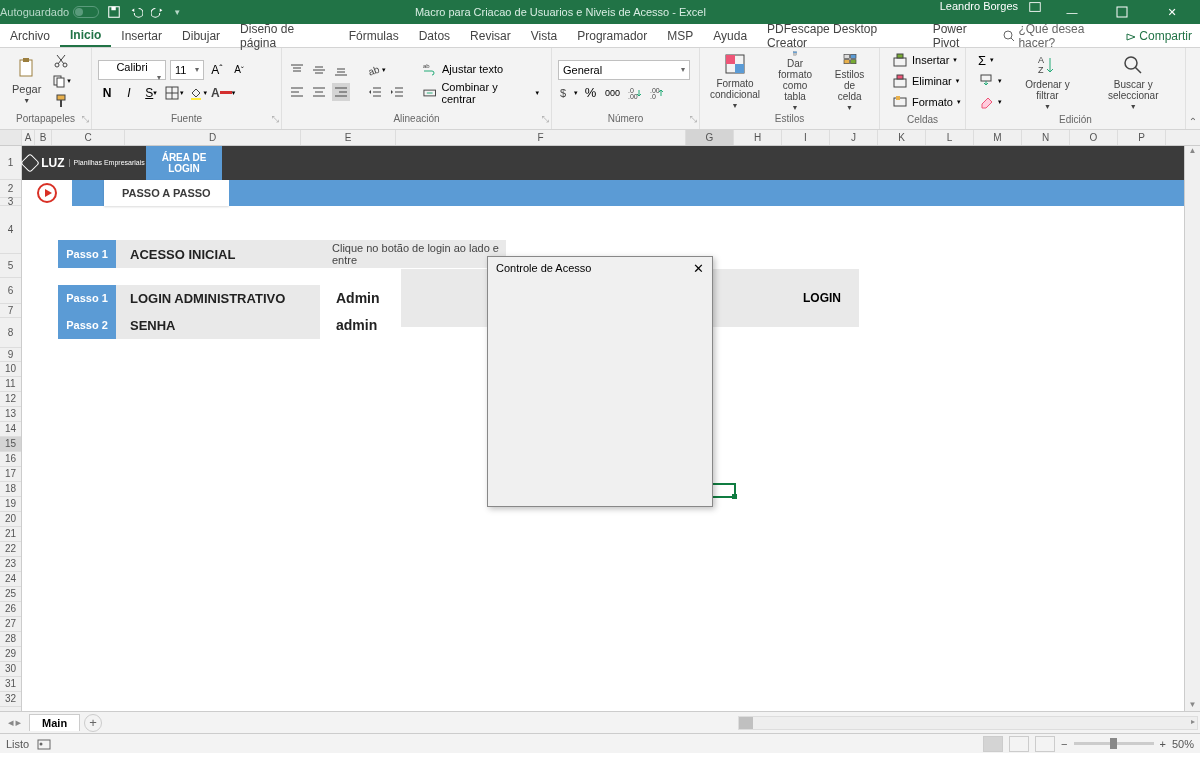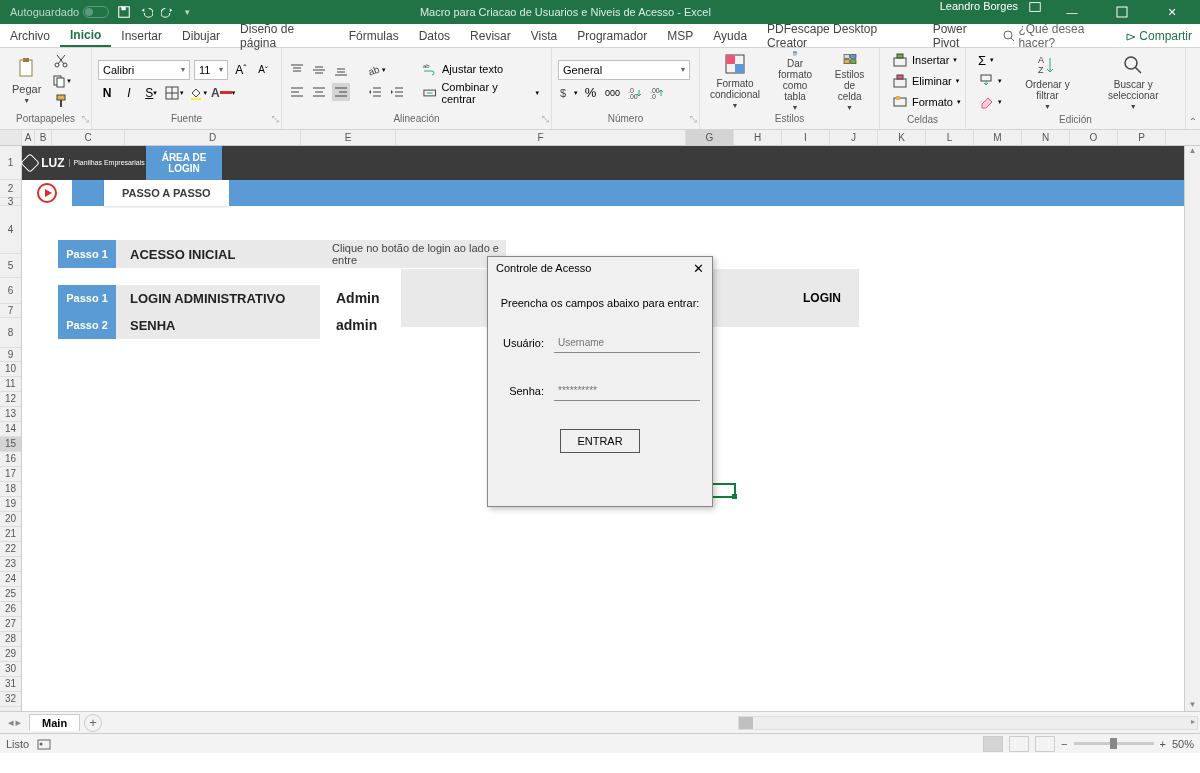--- a/index.html
+++ b/index.html
@@ -1,20 +1,20 @@
 <!DOCTYPE html>
 <html><head>
 <meta charset="utf-8">
 <style>
 * { margin: 0; padding: 0; box-sizing: border-box; font-family: 'Segoe UI', Tahoma, sans-serif; }
 body { background: #fff; width: 1200px; height: 773px; overflow: hidden; position: relative; font-size: 12px; }
 
 
 .titlebar { height: 24px; background: #217346; display: flex; align-items: center; color: #fff; font-size: 11px; }
-.titlebar-left { display:flex; align-items:center; gap:8px; padding-left:10px; }
+.titlebar-left { display:flex; align-items:center; gap:8px; }
 .autosave { display:flex; align-items:center; gap:4px; color:#b8d9c9; }
 .toggle { width:26px; height:12px; border:1px solid #5a9b7c; border-radius:8px; position:relative; }
 .toggle::after { content:''; position:absolute; width:8px; height:8px; background:#5a9b7c; border-radius:50%; top:1px; left:1px;}
 .tb-icon { width:14px; height:14px; display:inline-block; color:#fff; }
 .titlebar-center { flex:1; text-align:center; color:#d9ede3; }
 .titlebar-right { display:flex; align-items:flex-start; gap:10px; padding-right:8px; }
 .tb-btn { width:40px; height:24px; display:flex; align-items:center; justify-content:center; color:#fff; }
 
 
 .menutabs { height: 24px; background: #fff; border-bottom:1px solid #d4d4d4; display:flex; align-items:stretch; font-size:12px; color:#444; }
@@ -228,21 +228,21 @@
           </span>
       </div>
     </div>
     <div class="rgroup-label"><span>Portapapeles</span><span class="dlg">⤡</span></div>
   </div>
 
   <div class="rgroup" style="width:190px;">
     <div class="rgroup-body">
       <div class="fontbox">
         <div class="fontrow">
-          <div class="combo" style="width:92px;">
+          <div class="combo" style="width:68px;flex-direction:column;">
               <span>Calibri</span>
               <span class="arr">▾</span>
             </div>
           <div class="combo" style="width:34px;">
               <span>11</span>
               <span class="arr">▾</span>
             </div>
           <span class="cell-btn" style="font-size:12px;">A<sup>ˆ</sup></span>
           <span class="cell-btn" style="font-size:10px;">A<sup>ˇ</sup></span>
         </div>
@@ -672,25 +672,13 @@
     <span>+</span>
     <span>50%</span>
   </div>
 </div>
 
 <div class="dialog">
   <div class="dlg-title">
     <span>Controle de Acesso</span>
     <span class="dlg-close">✕</span>
   </div>
-  <div class="dlg-body">
-    <div class="dlg-msg">Preencha os campos abaixo para entrar:</div>
-    <div class="dlg-row">
-      <label>Usuário:</label>
-      <input class="dlg-input" placeholder="Username" style="">
-    </div>
-    <div class="dlg-row">
-      <label>Senha:</label>
-      <input class="dlg-input" type="password" placeholder="**********" style="">
-    </div>
-    <button class="dlg-btn">ENTRAR</button>
-  </div>
 </div>
 
 </body></html>

